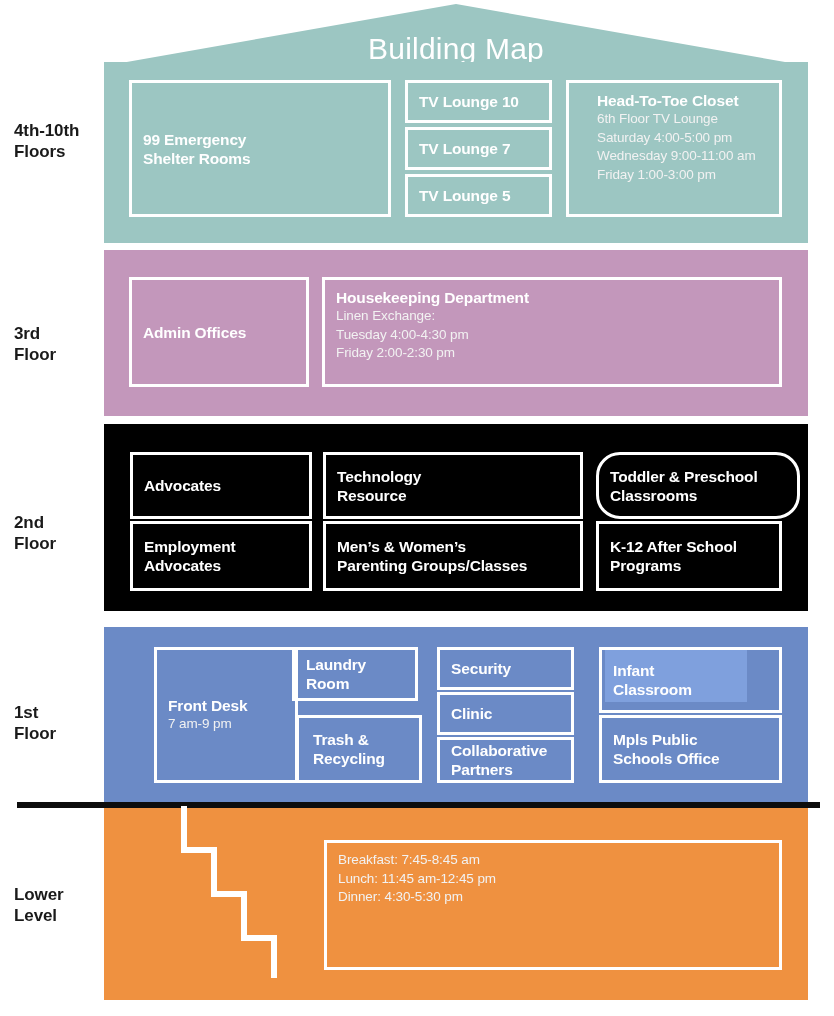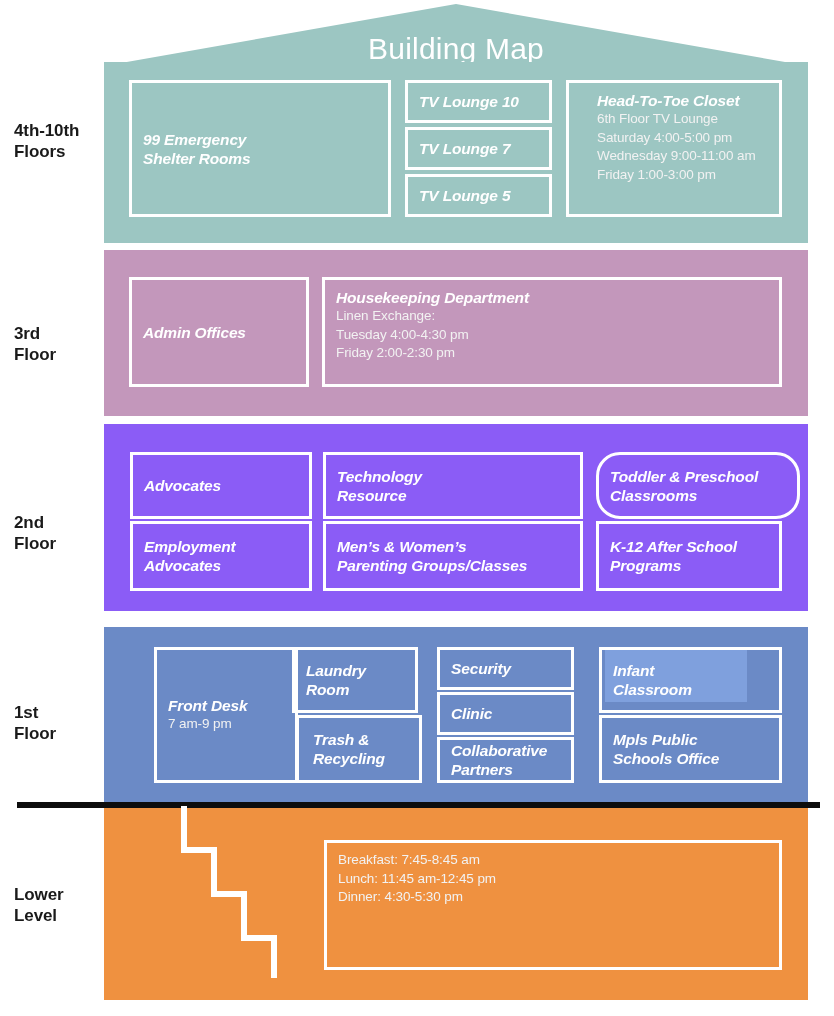--- a/index.html
+++ b/index.html
@@ -36,21 +36,21 @@
 
   
   .band {
     position: absolute;
     left: 104px;
     width: 704px;
   }
 
   .band-teal   { background: #9cc6c2; }
   .band-mauve  { background: #c397bb; }
-  .band-olive  { background: #8b5cf6; }
+  .band-olive  { background: #000000; }
   .band-blue   { background: #6b8ac6; }
   .band-orange { background: #ef9140; }
 
   
   #roof {
     position: absolute;
     left: 104px;
     top: 4px;
     width: 704px;
     height: 62px;
@@ -78,21 +78,20 @@
     box-sizing: border-box;
     color: #ffffff;
     padding: 8px 11px;
   }
   .room .rname {
     font-weight: bold;
     font-size: 15.5px;
     line-height: 19px;
     letter-spacing: -0.15px;
     display: block;
-    font-style: italic;
   }
   .room .rsub {
     display: block;
     font-size: 13.5px;
     line-height: 18.5px;
     color: #f2f2f2;
     font-weight: normal;
     letter-spacing: -0.1px;
   }
   .room.vcenter {
@@ -217,21 +216,21 @@
     <div>1st</div>
     <div>Floor</div>
   </div>
   <div class="band band-blue" style="top:627px; height:176px;">
 
     <div class="room vcenter" style="left:26px; top:20px; width:144px; height:136px;margin-left:24px;">
       <span class="rname">Front Desk</span>
       <span class="rsub">7 am-9 pm</span>
     </div>
 
-    <div class="room vcenter" style="left:188px; top:20px; width:126px; height:66px;">
+    <div class="room vcenter" style="left:188px; top:20px; width:126px; height:54px;">
       <span class="rname">Laundry</span>
       <span class="rname">Room</span>
     </div>
     <div class="room vcenter" style="left:192px; top:88px; width:126px; height:68px;padding-left:14px;">
       <span class="rname">Trash &amp;</span>
       <span class="rname">Recycling</span>
     </div>
 
     <div class="room vcenter" style="left:333px; top:20px; width:137px; height:43px;">
       <span class="rname">Security</span>

